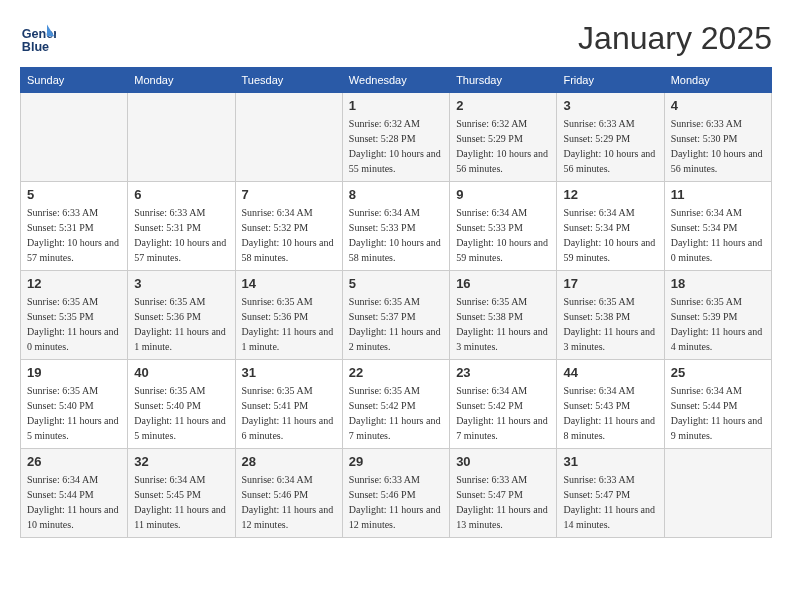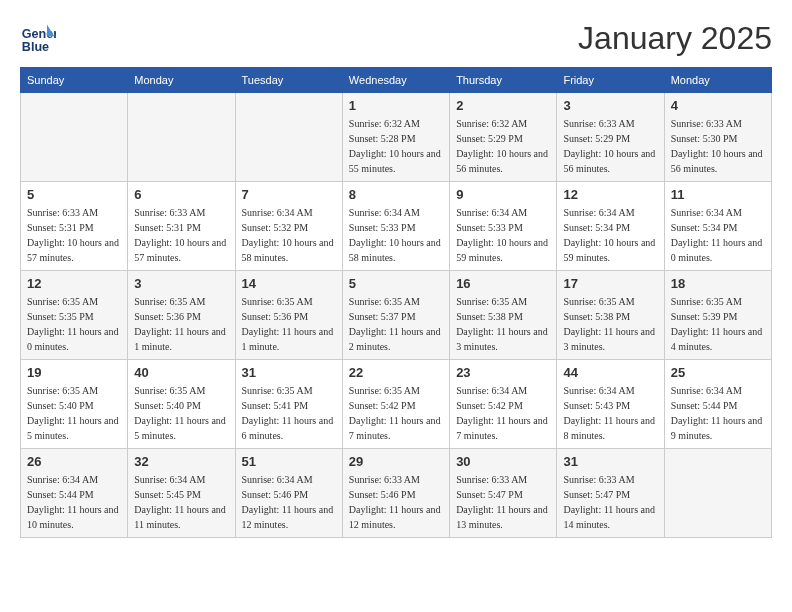--- a/index.html
+++ b/index.html
@@ -224,21 +224,21 @@
       <tr>
         <td>
           <div class="day-number">26</div>
           <div class="day-info">Sunrise: 6:34 AM<br>Sunset: 5:44 PM<br>Daylight: 11 hours and 10 minutes.</div>
         </td>
         <td>
           <div class="day-number">32</div>
           <div class="day-info">Sunrise: 6:34 AM<br>Sunset: 5:45 PM<br>Daylight: 11 hours and 11 minutes.</div>
         </td>
         <td>
-          <div class="day-number">51</div>
+          <div class="day-number">28</div>
           <div class="day-info">Sunrise: 6:34 AM<br>Sunset: 5:46 PM<br>Daylight: 11 hours and 12 minutes.</div>
         </td>
         <td>
           <div class="day-number">29</div>
           <div class="day-info">Sunrise: 6:33 AM<br>Sunset: 5:46 PM<br>Daylight: 11 hours and 12 minutes.</div>
         </td>
         <td>
           <div class="day-number">30</div>
           <div class="day-info">Sunrise: 6:33 AM<br>Sunset: 5:47 PM<br>Daylight: 11 hours and 13 minutes.</div>
         </td>

